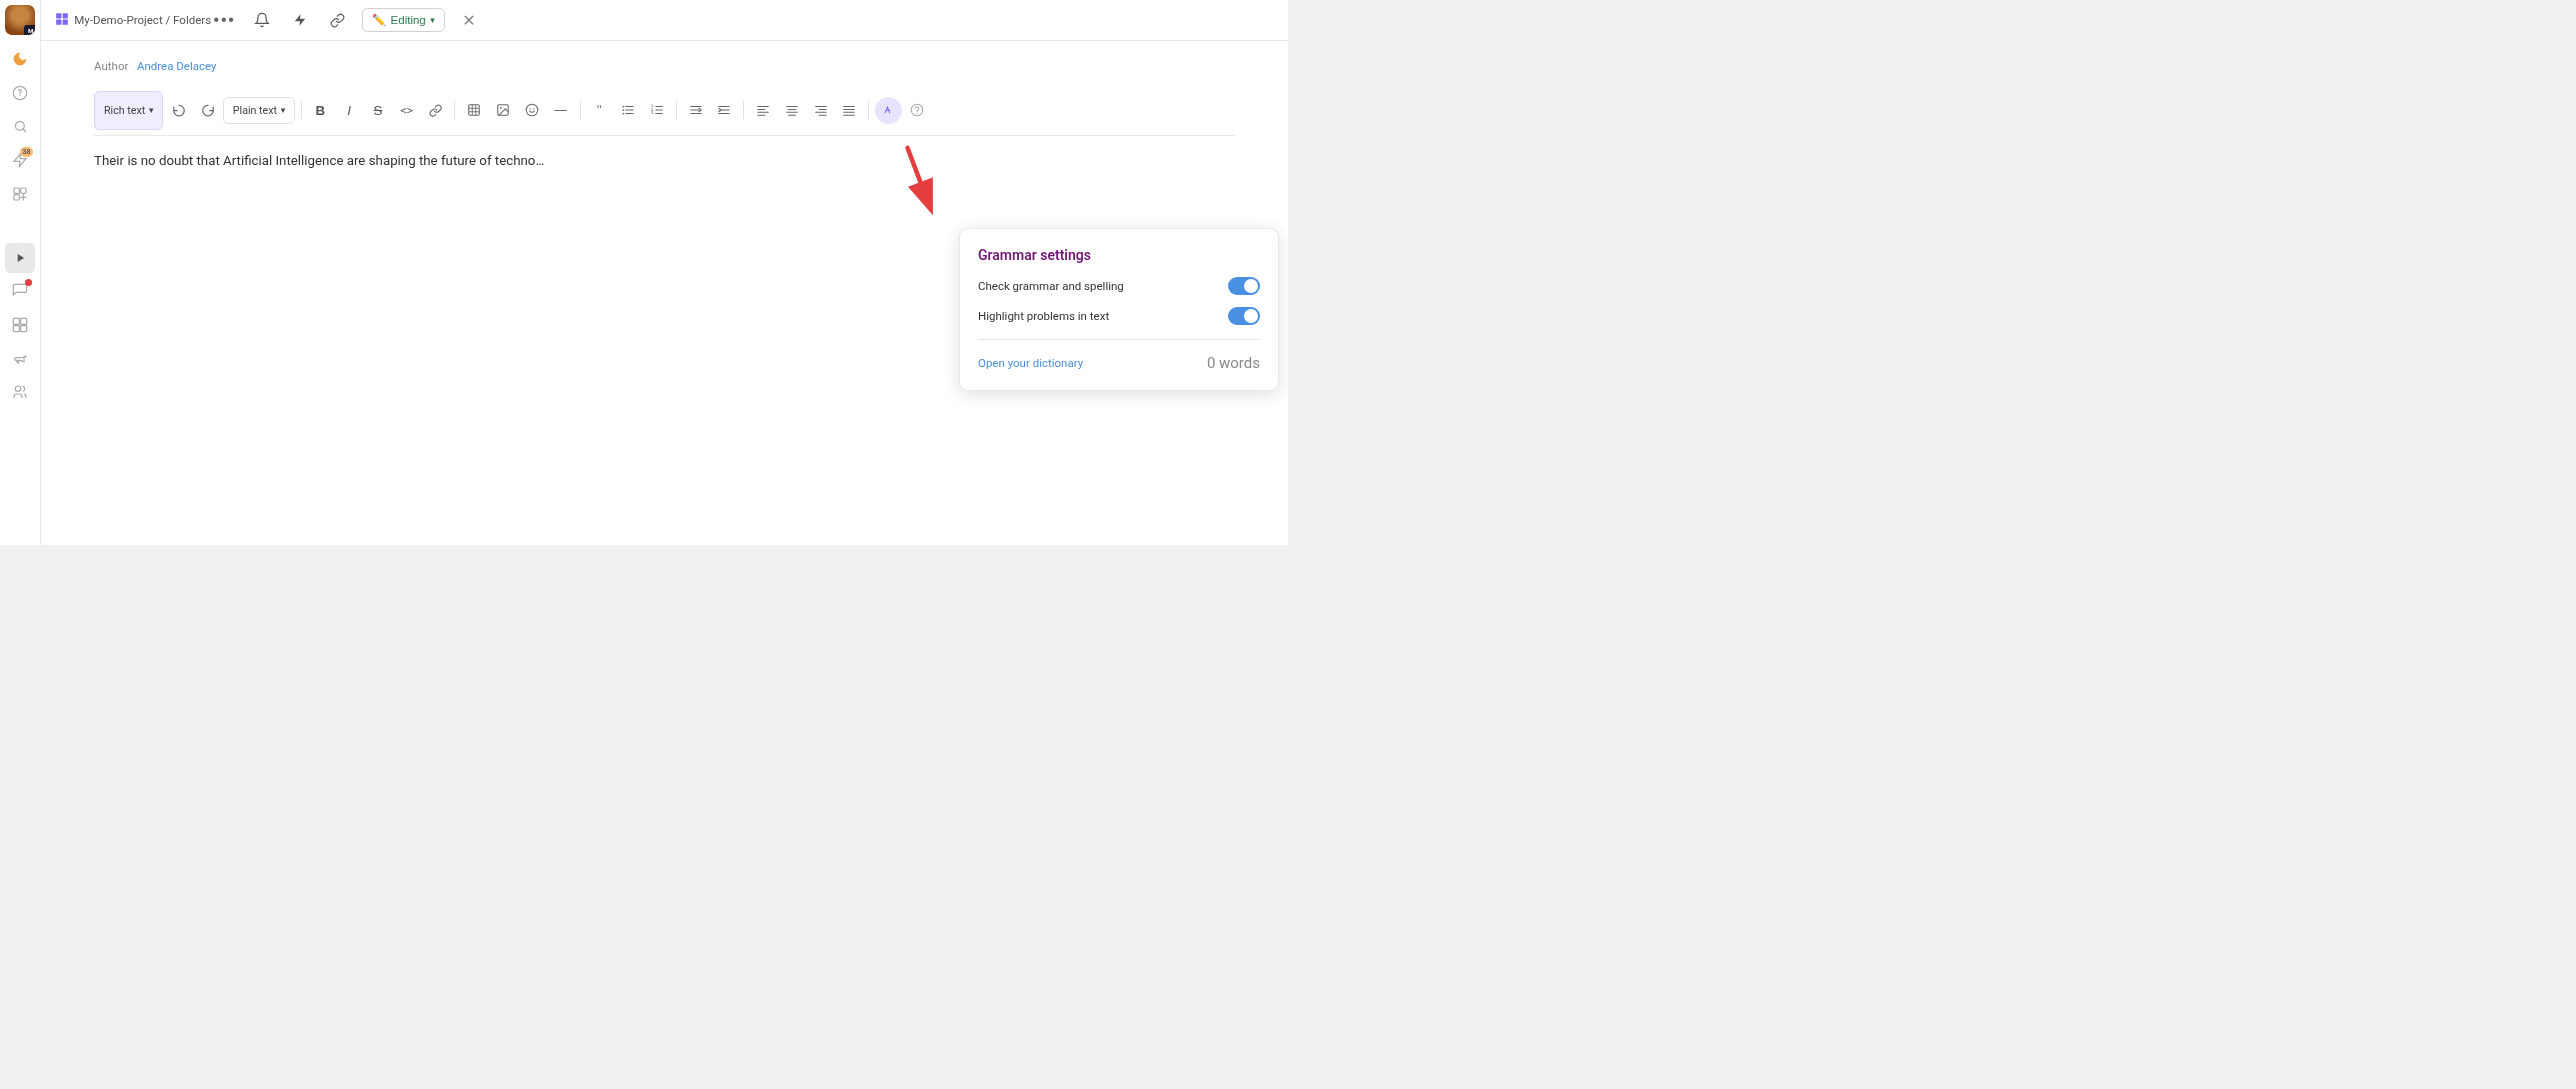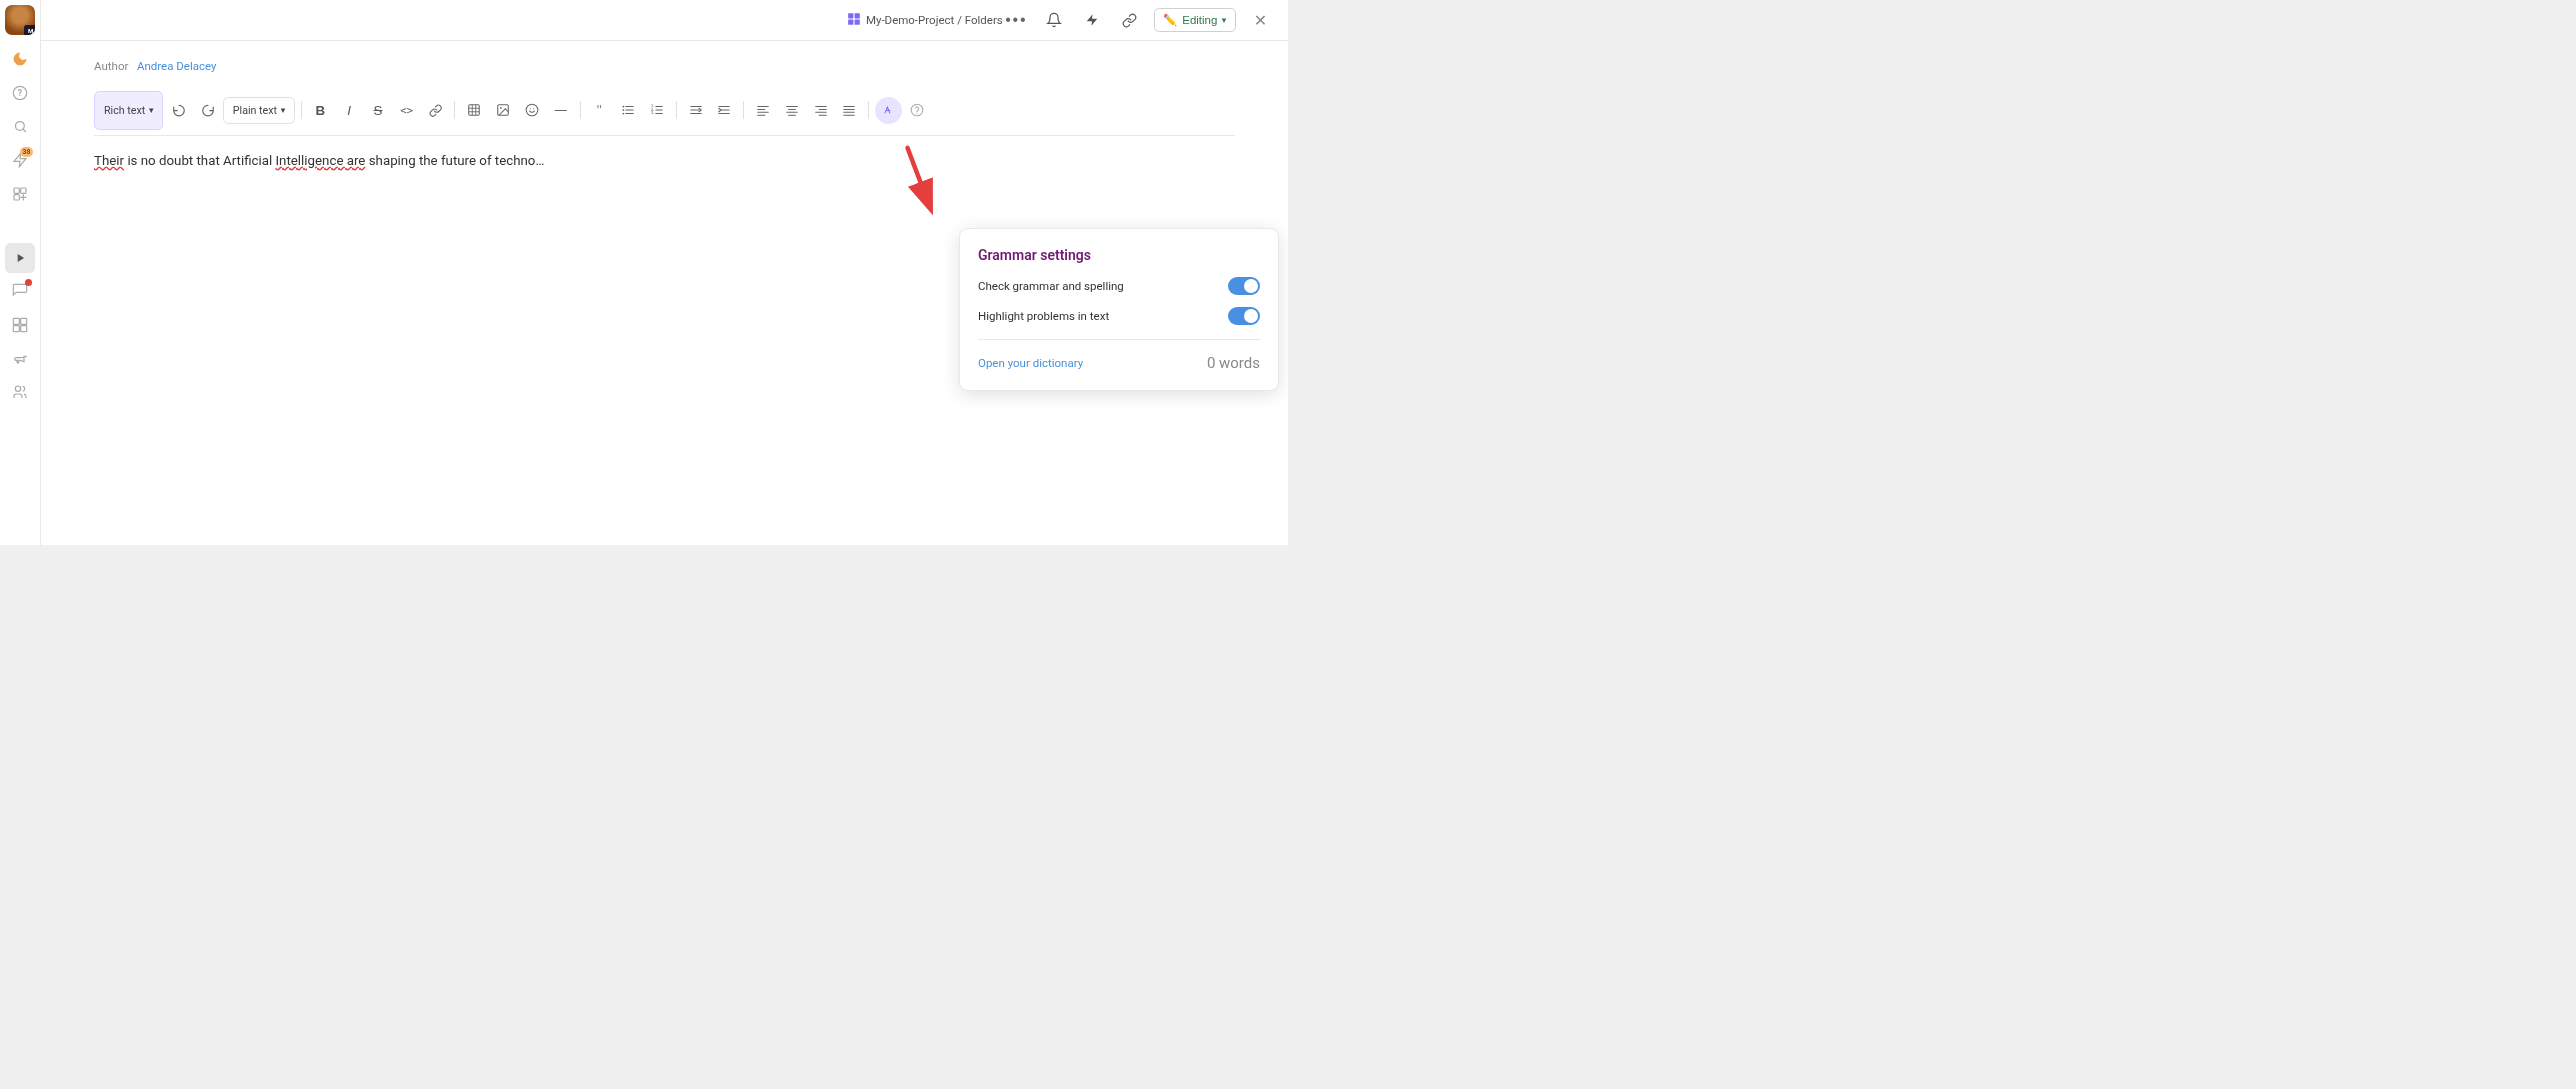--- a/index.html
+++ b/index.html
@@ -102,21 +102,21 @@
       overflow: hidden;
     }
     
     .top-bar {
       height: 41px;
       display: flex;
       align-items: center;
       padding: 0 14px;
       border-bottom: 0.9px solid #e8e8e8;
       background: #fff;
-      justify-content: flex-end;
+      justify-content: flex-start;
       flex-shrink: 0;
     }
     .breadcrumb {
       display: flex;
       align-items: center;
       gap: 5.3px;
       font-size: 11.5px;
       color: #555;
     }
     .top-bar-actions {
@@ -262,21 +262,20 @@
       flex: 1;
       font-size: 13.3px;
       color: #333;
       line-height: 1.6;
     }
     .editor-text {
       white-space: nowrap;
       overflow: hidden;
     }
     .underline-red {
-      text-decoration: underline;
       text-decoration-color: #e53e3e;
       text-decoration-style: wavy;
     }
     
     .grammar-panel {
       position: absolute;
       right: 9px;
       top: 187px;
       width: 320px;
       background: #fff;

